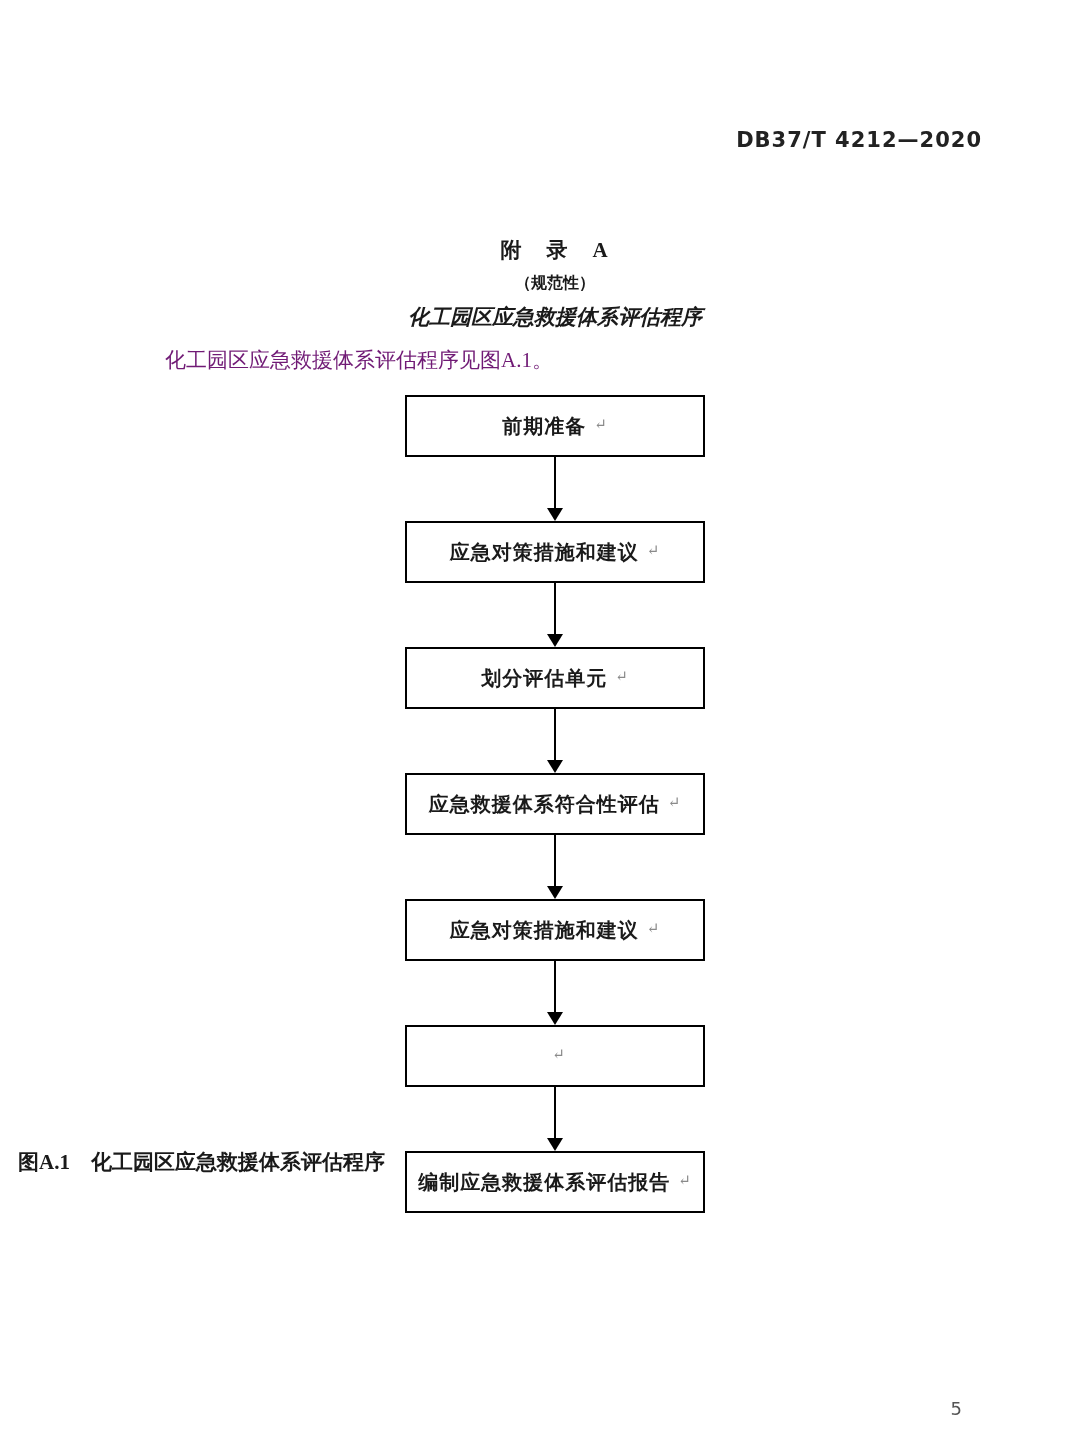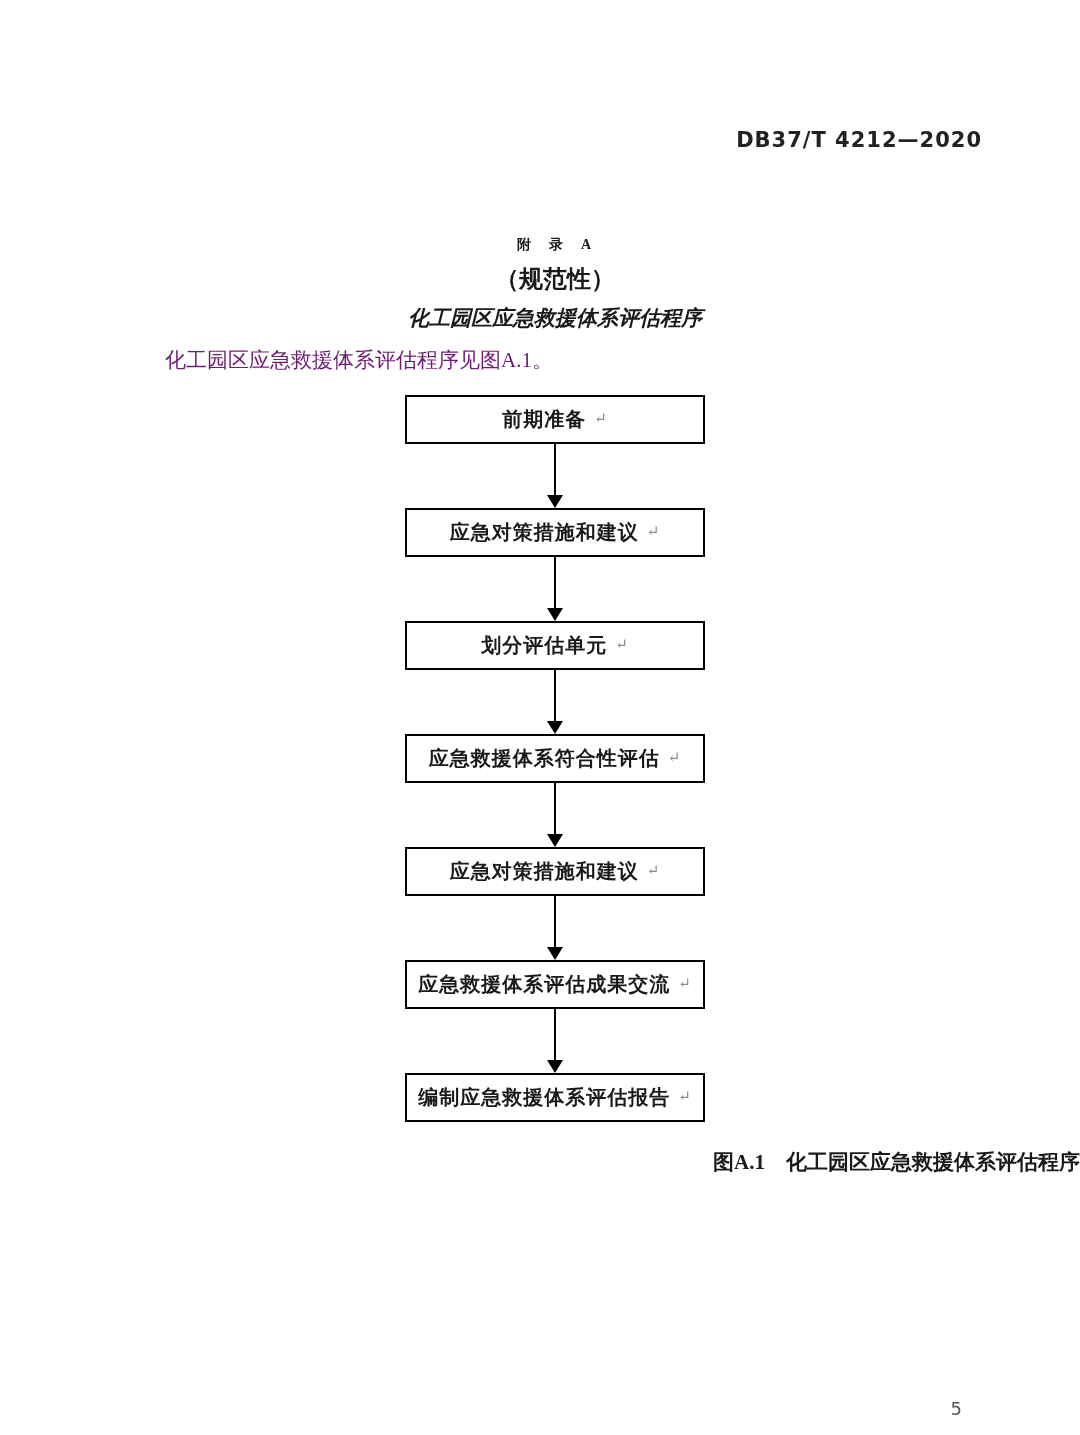--- a/index.html
+++ b/index.html
@@ -28,27 +28,27 @@
     color: #222;
   }
   .title-block {
     position: absolute;
     top: 236px;
     left: 30px;
     right: 0;
     text-align: center;
   }
   .title-line1 {
-    font-size: 14px;
+    font-size: 21px;
     font-weight: bold;
     letter-spacing: 2px;
     margin-bottom: 9px;
   }
   .title-line2 {
-    font-size: 24px;
+    font-size: 16px;
     font-weight: bold;
     margin-bottom: 9px;
   }
   .title-line3 {
     font-size: 21px;
     font-weight: bold;
     font-style: italic;
   }
   .intro {
     position: absolute;
@@ -61,21 +61,21 @@
     position: absolute;
     top: 395px;
     left: 30px;
     right: 0;
     display: flex;
     flex-direction: column;
     align-items: center;
   }
   .fc-box {
     width: 300px;
-    height: 49px;
+    height: 62px;
     border: 2px solid #000;
     background: #fff;
     display: flex;
     align-items: center;
     justify-content: center;
     font-size: 20px;
     font-weight: bold;
     color: #1a1a1a;
     letter-spacing: 1px;
   }
@@ -102,21 +102,21 @@
     height: 0;
     border-left: 8px solid transparent;
     border-right: 8px solid transparent;
     border-top: 13px solid #000;
   }
   .fig-caption {
     position: absolute;
     top: 1148px;
     left: 18px;
     right: 0;
-    text-align: right;
+    text-align: left;
     font-size: 21px;
     font-weight: bold;
     color: #1a1a1a;
   }
   .page-number {
     position: absolute;
     top: 1398px;
     right: 118px;
     font-family: "DejaVu Sans", "Liberation Sans", sans-serif;
     font-size: 18px;
@@ -184,21 +184,20 @@
       <span>应急对策措施和建议</span>
       <span class="ret">↵</span>
     </div>
 
     <div class="fc-arrow">
       <div class="line"></div>
       <div class="head"></div>
     </div>
 
     <div class="fc-box">
-      <span>应急救援体系评估成果交流</span>
       <span class="ret">↵</span>
     </div>
 
     <div class="fc-arrow">
       <div class="line"></div>
       <div class="head"></div>
     </div>
 
     <div class="fc-box">
       <span>编制应急救援体系评估报告</span>

